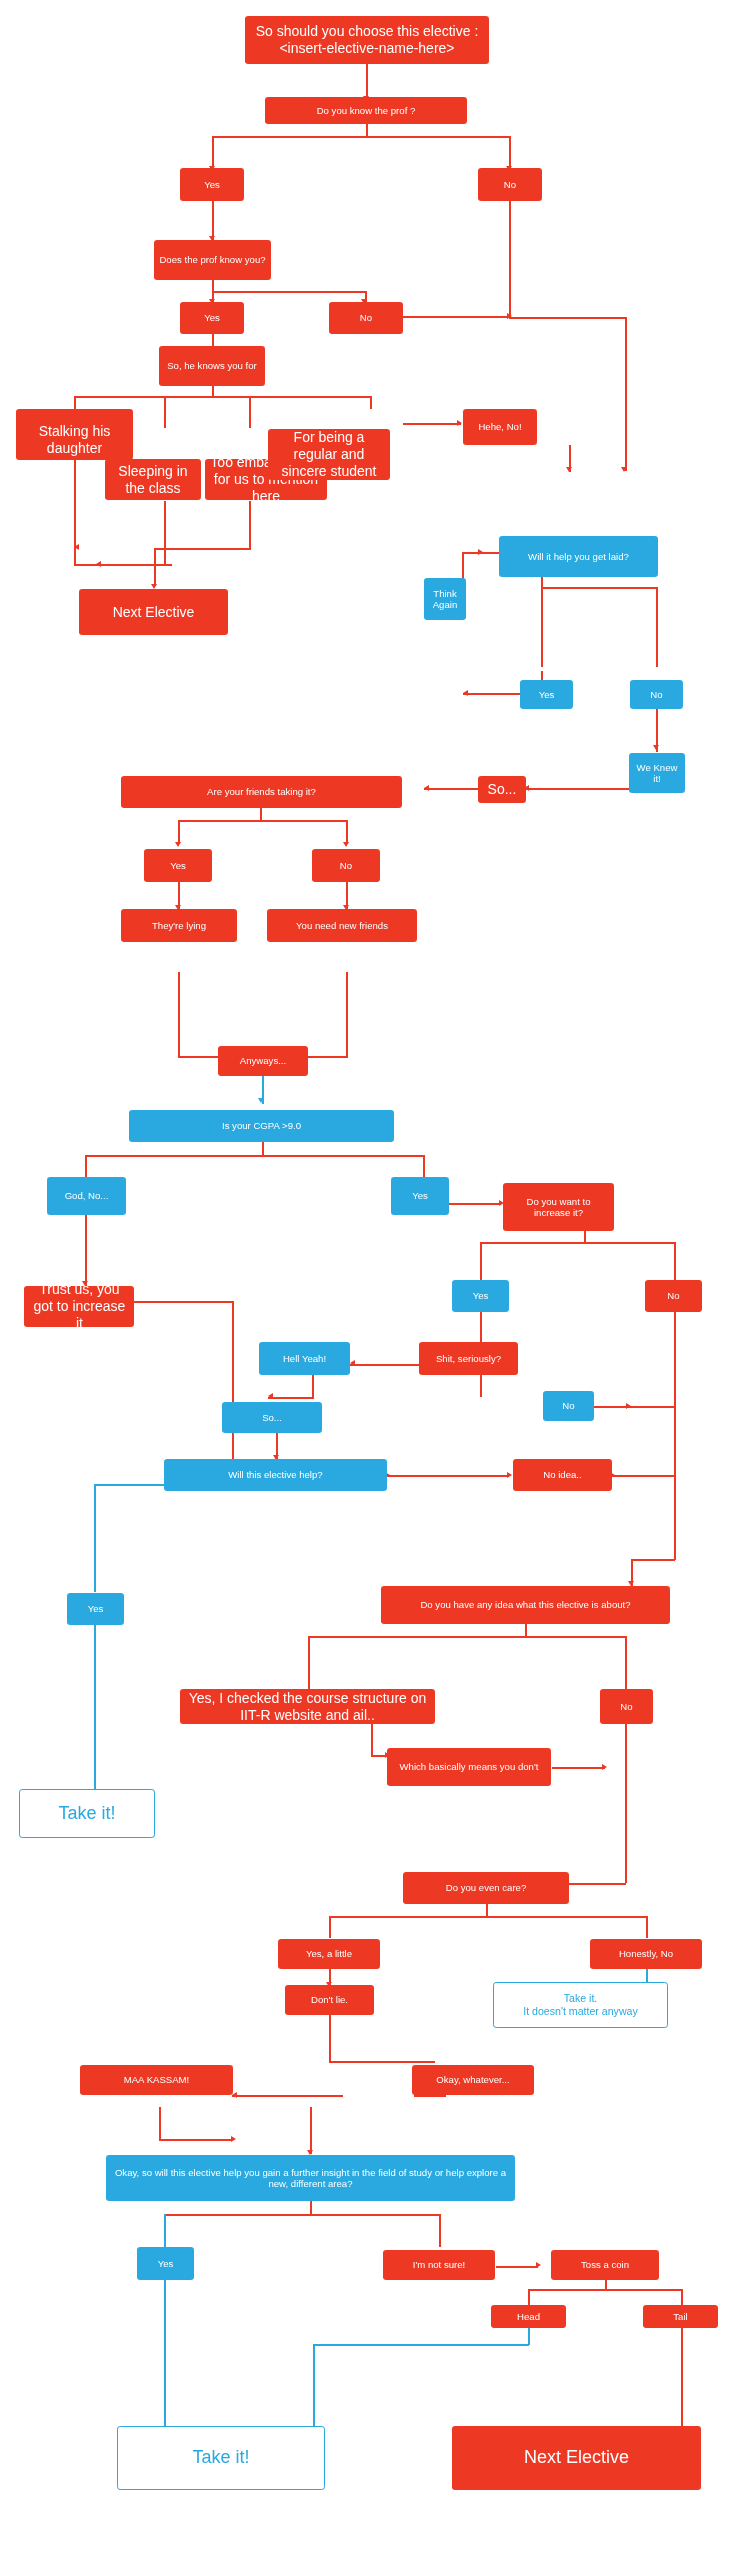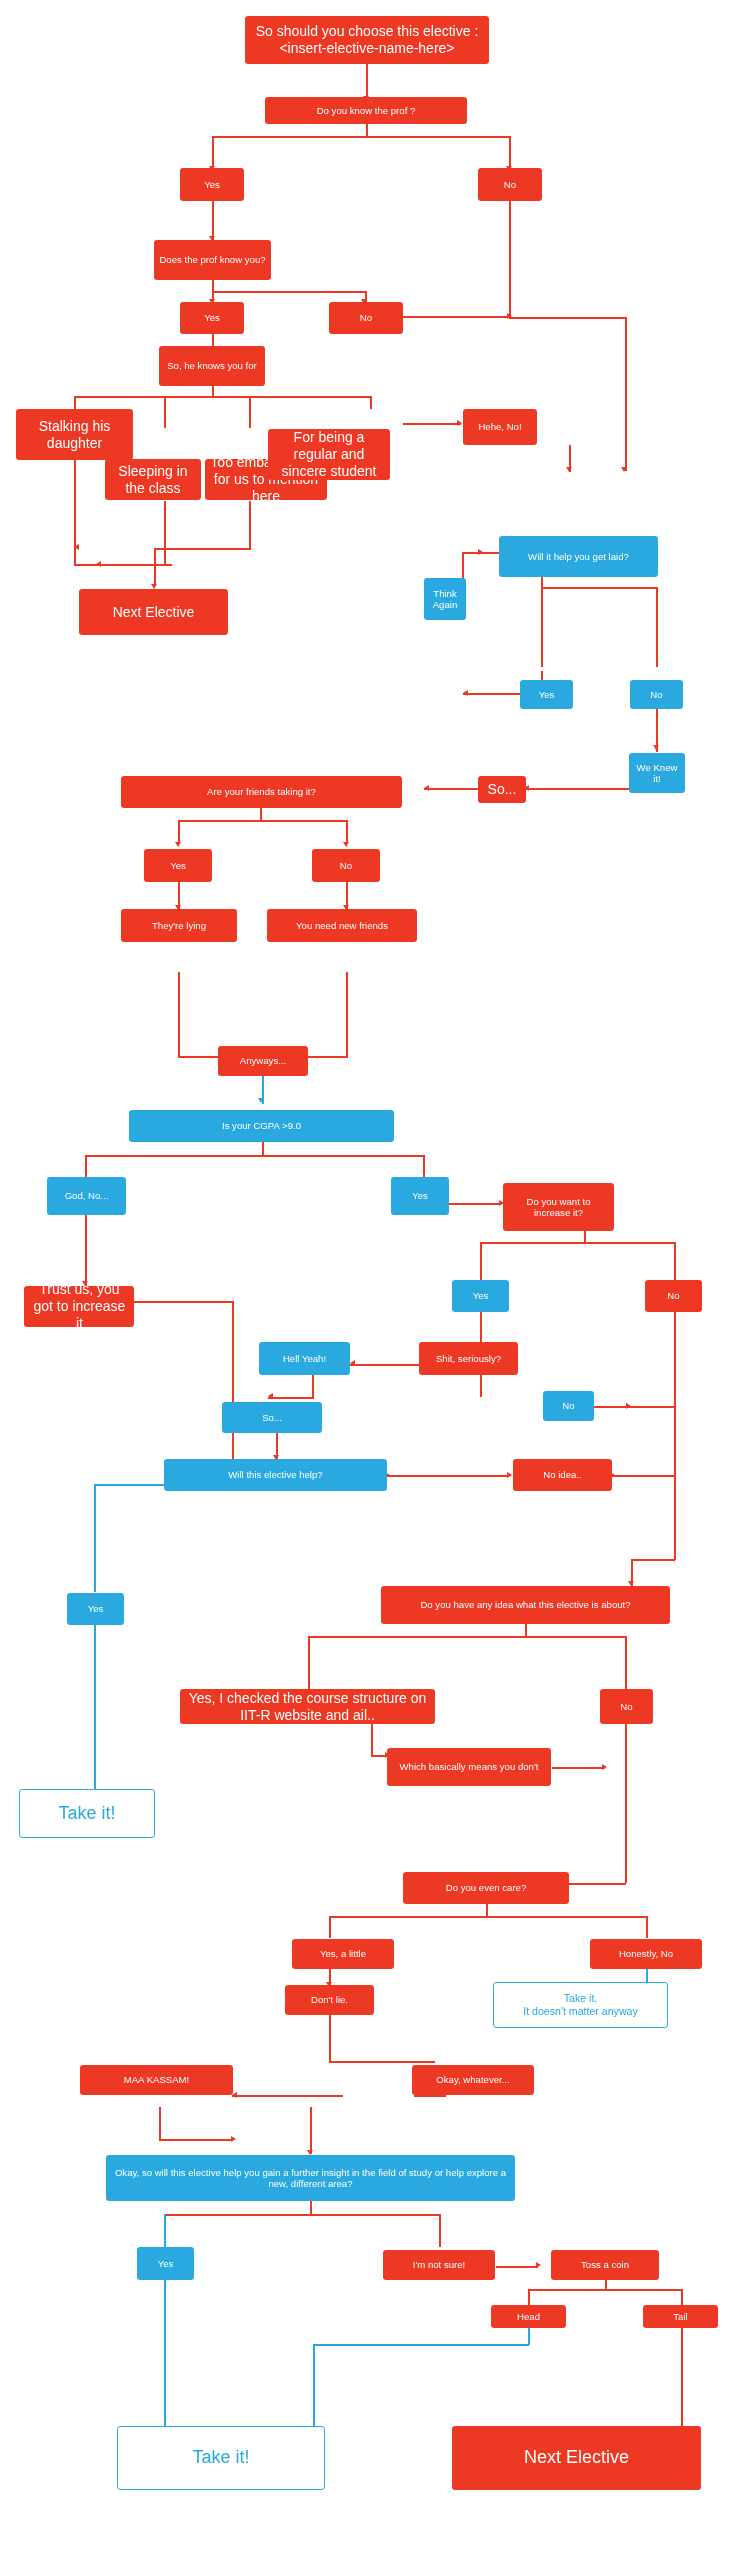--- a/index.html
+++ b/index.html
@@ -267,21 +267,21 @@
     <span>Yes</span>
   </div>
   <div class="node red t18" style="left:329px;top:302px;width:74px;height:32px;">
     <span>No</span>
   </div>
 
   <div class="node red t18" style="left:159px;top:346px;width:106px;height:40px;padding:3.2px 5.3px;">
     <span>So, he knows you for</span>
   </div>
 
-  <div class="node red t16" style="left:16px;top:409px;width:117px;height:51px;padding:3.2px 5.3px;">
+  <div class="node red t16" style="left:16px;top:409px;width:117px;height:51px;padding:3.2px 5.3px;align-items:flex-end;">
     <span>Stalking his daughter</span>
   </div>
   <div class="node red t16" style="left:105px;top:459px;width:96px;height:41px;padding:3.2px 5.3px;">
     <span>Sleeping in the class</span>
   </div>
   <div class="node red t16" style="left:205px;top:459px;width:122px;height:41px;padding:3.2px 5.3px;">
     <span>Too embarrassing for us to mention here</span>
   </div>
   <div class="node red t16" style="left:268px;top:429px;width:122px;height:51px;padding:3.2px 5.3px;">
     <span>For being a regular and sincere student</span>
@@ -409,21 +409,21 @@
   </div>
 
   <div class="node outline t34" style="left:19px;top:1789px;width:136px;height:49px;">
     <span>Take it!</span>
   </div>
 
   <div class="node red t18" style="left:403px;top:1872px;width:166px;height:32px;">
     <span>Do you even care?</span>
   </div>
 
-  <div class="node red t18" style="left:278px;top:1939px;width:102px;height:30px;margin-left:14px;">
+  <div class="node red t18" style="left:278px;top:1939px;width:102px;height:30px;">
     <span>Yes, a little</span>
   </div>
   <div class="node red t18" style="left:590px;top:1939px;width:112px;height:30px;">
     <span>Honestly, No</span>
   </div>
 
   <div class="node red t18" style="left:285px;top:1985px;width:89px;height:30px;">
     <span>Don't lie.</span>
   </div>
 

